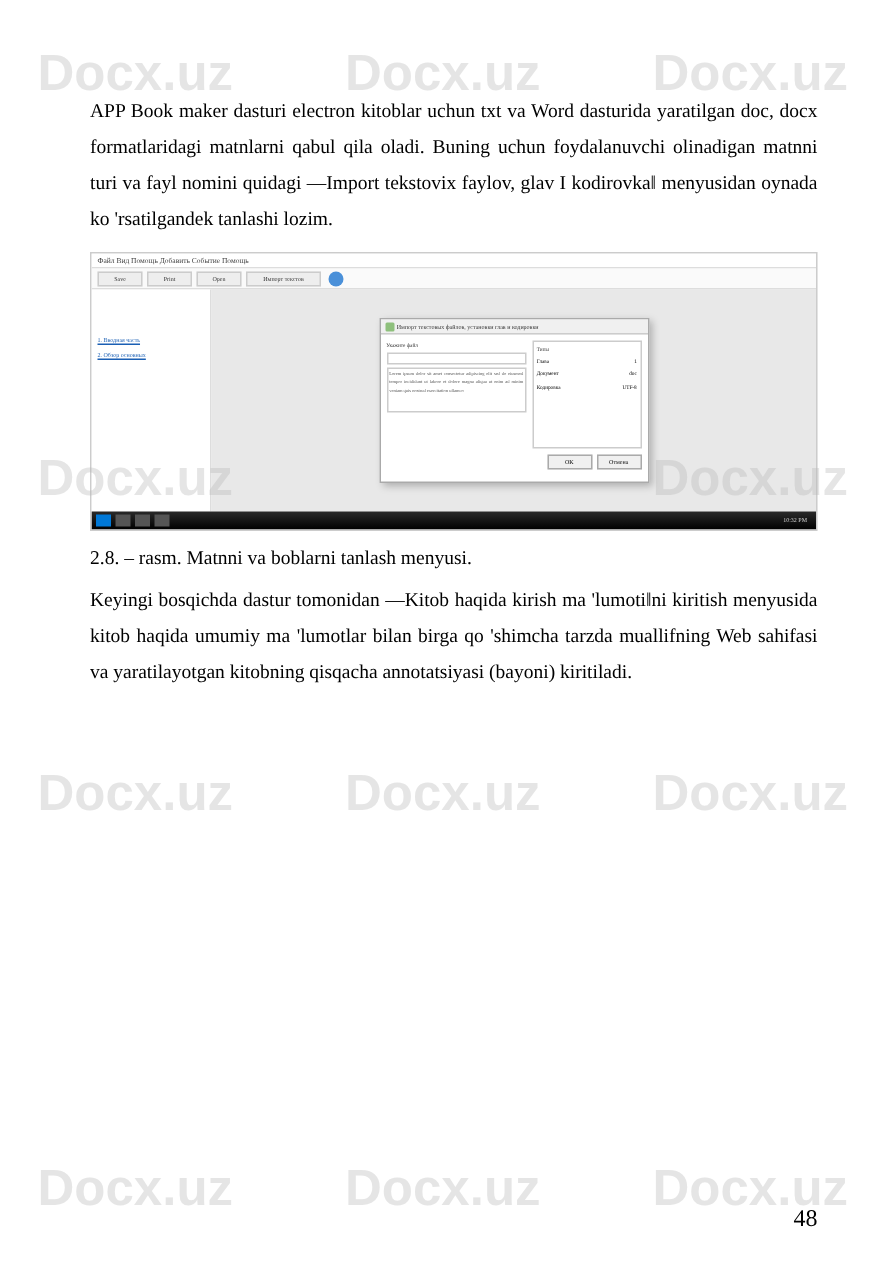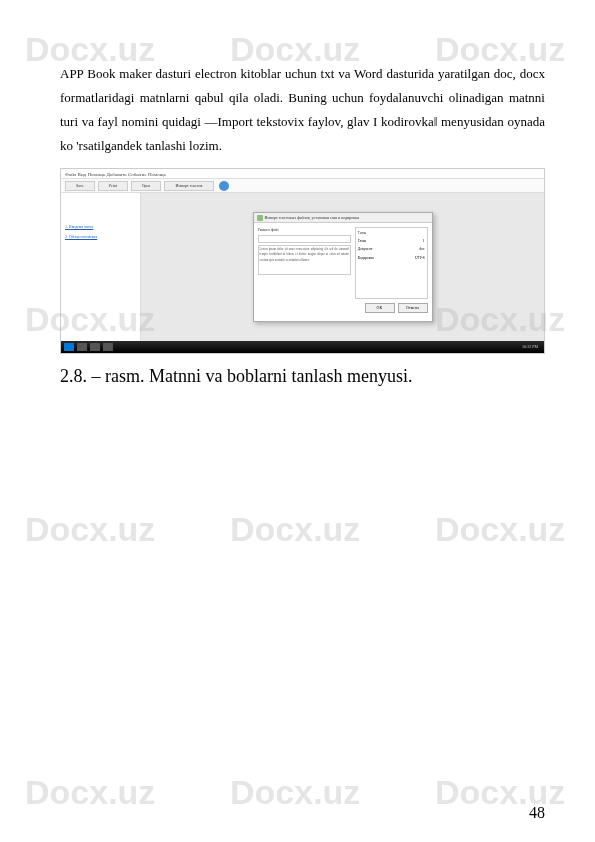--- a/index.html
+++ b/index.html
@@ -161,21 +161,21 @@
       background: linear-gradient(180deg, #2a2a2a, #000);
       display: flex;
       align-items: center;
       padding: 0 3px;
       gap: 3px;
     }
     .tb-start { width: 10px; height: 8px; background: #0078d7; }
     .tb-item { width: 10px; height: 8px; background: #555; }
     .tb-right { margin-left: auto; color: #ccc; font-size: 4px; padding-right: 3px; }
     .caption {
-      font-size: 18px;
+      font-size: 13px;
       line-height: 1.85;
       margin-bottom: 4px;
     }
     .page-num {
       position: absolute;
       bottom: 20px;
       right: 50px;
       font-size: 16px;
       color: #000;
     }
@@ -250,15 +250,16 @@
     <div class="ss-taskbar">
       <div class="tb-start"></div>
       <div class="tb-item"></div>
       <div class="tb-item"></div>
       <div class="tb-item"></div>
       <div class="tb-right">10:32 PM</div>
     </div>
   </div>
 
   <p class="caption">2.8.    – rasm. Matnni va boblarni tanlash menyusi.</p>
+  <p class="para">Keyingi bosqichda dastur tomonidan ―Kitob haqida kirish ma 'lumoti‖ni kiritish menyusida kitob haqida umumiy ma 'lumotlar bilan birga qo 'shimcha tarzda muallifning Web sahifasi va yaratilayotgan kitobning qisqacha annotatsiyasi (bayoni) kiritiladi.</p>
 </div>
 
 <div class="page-num">48</div>
 
 </body></html>

